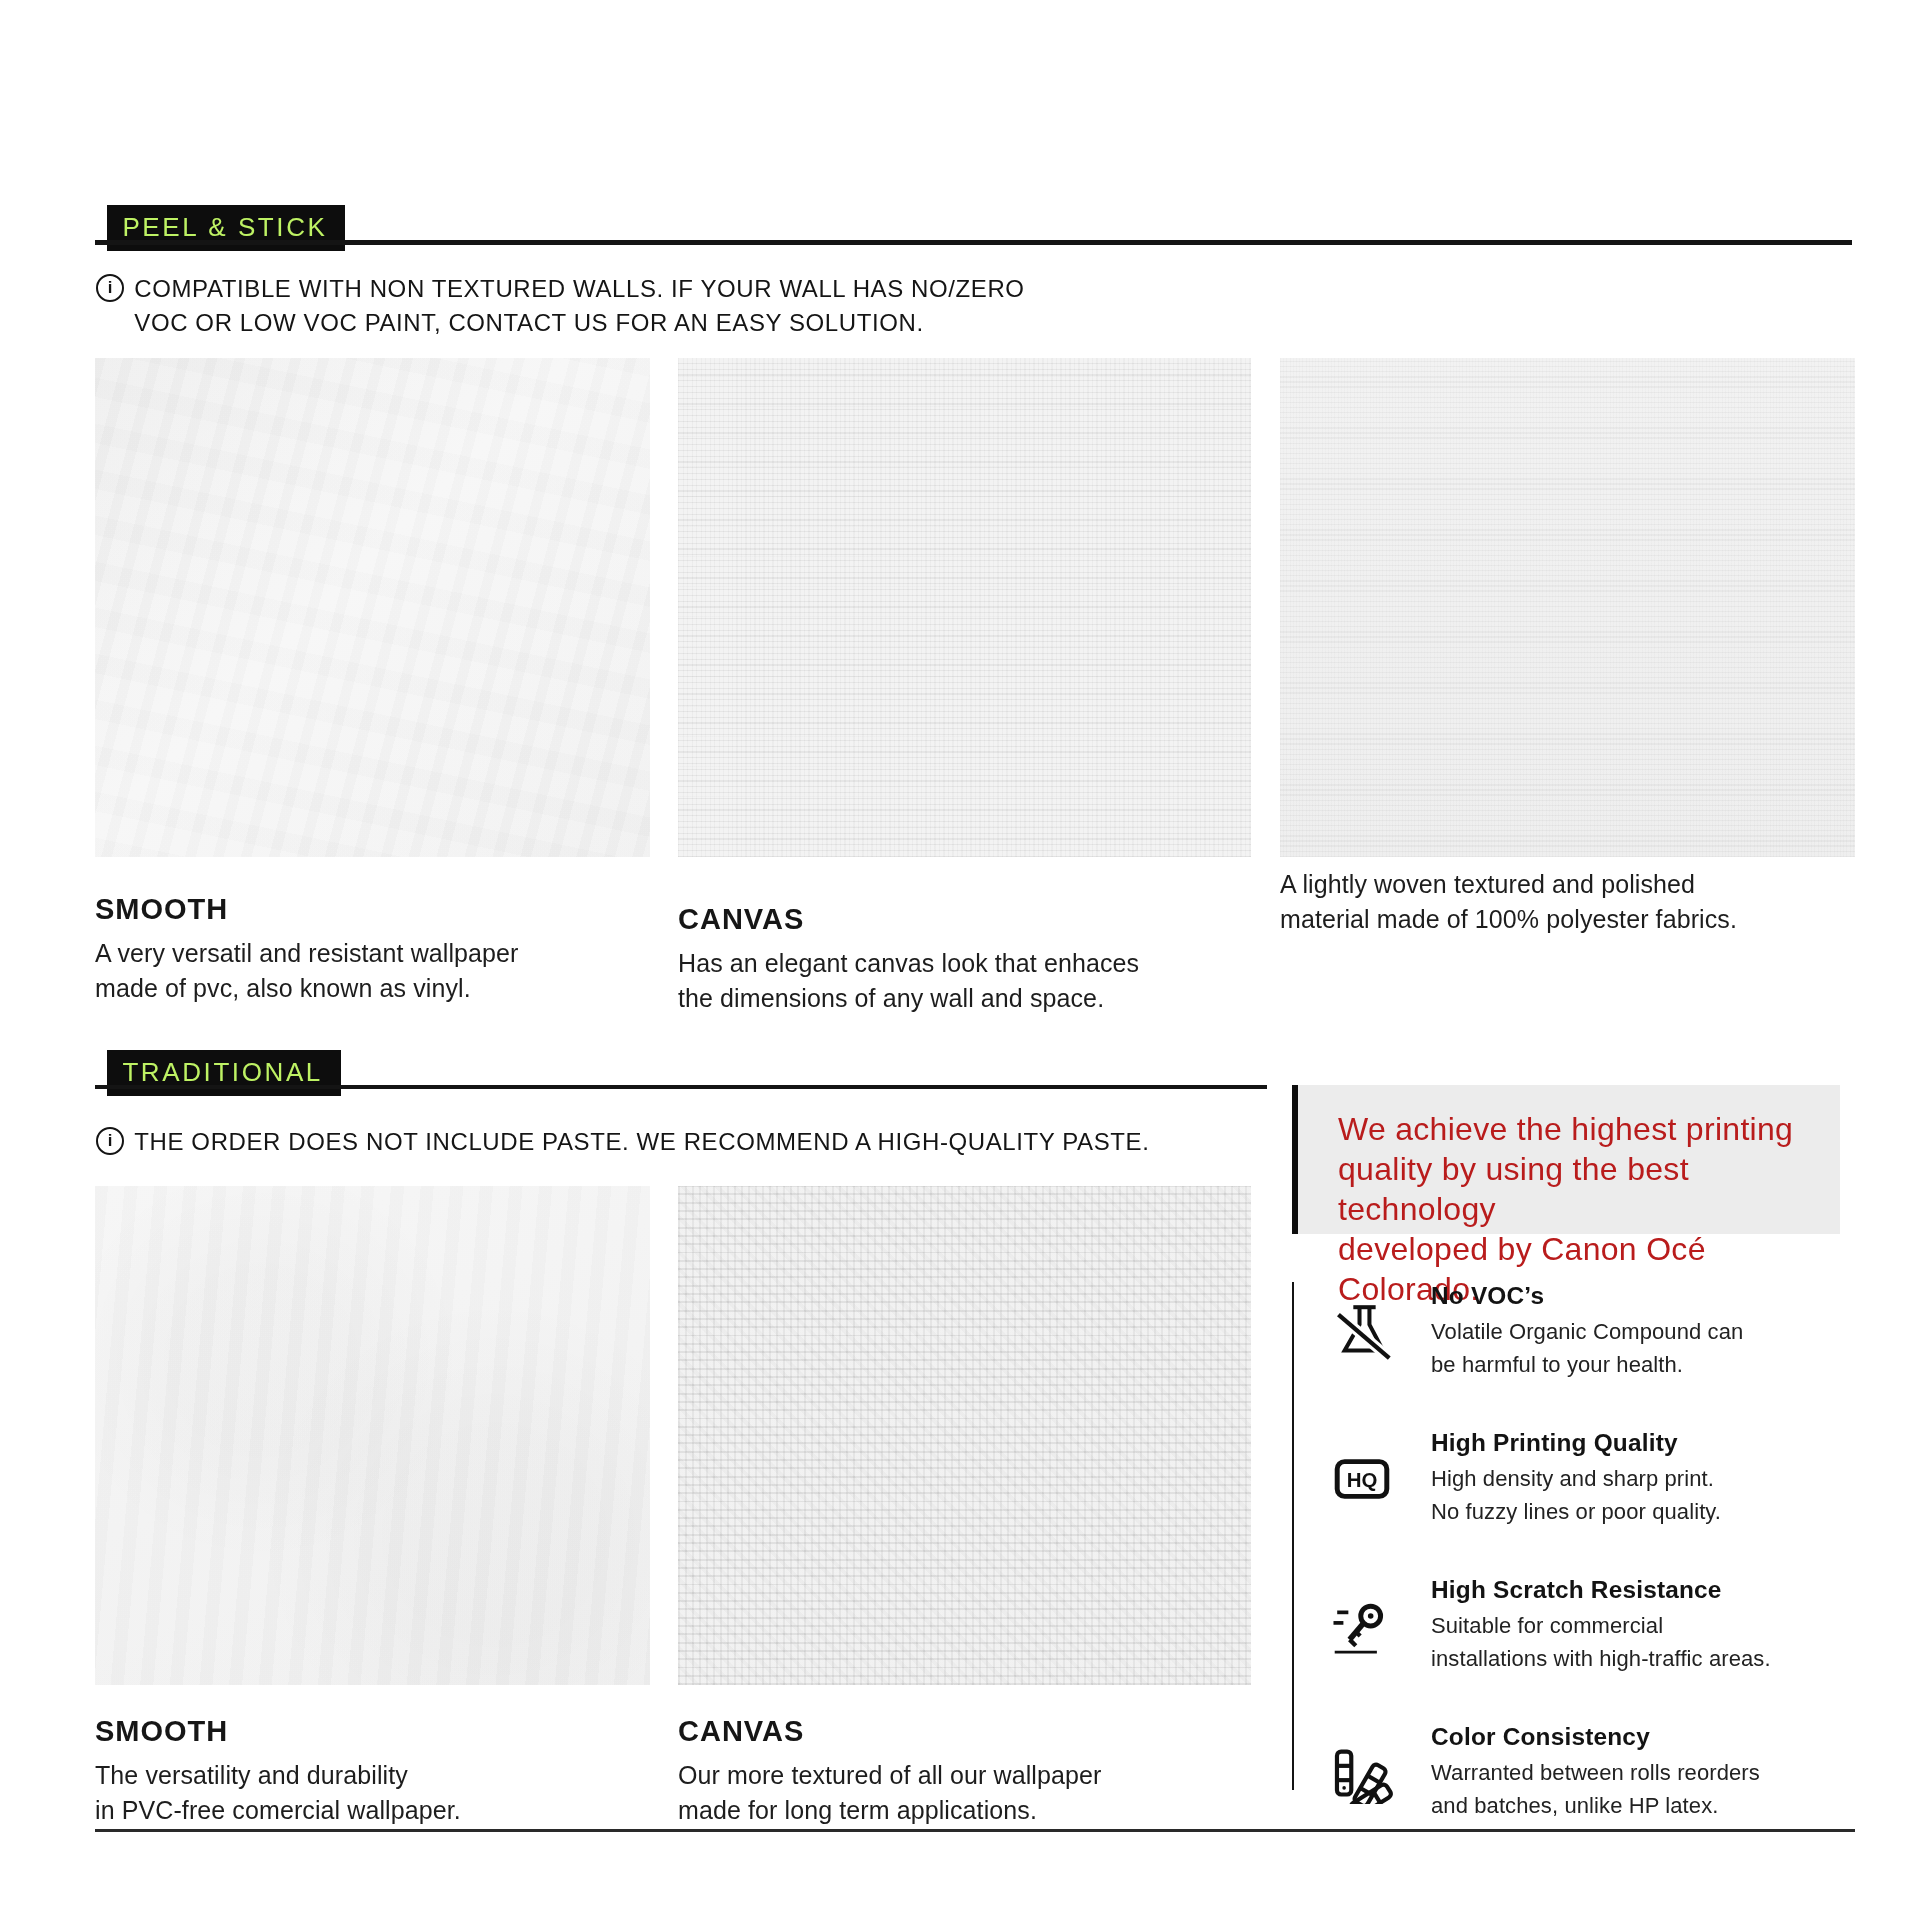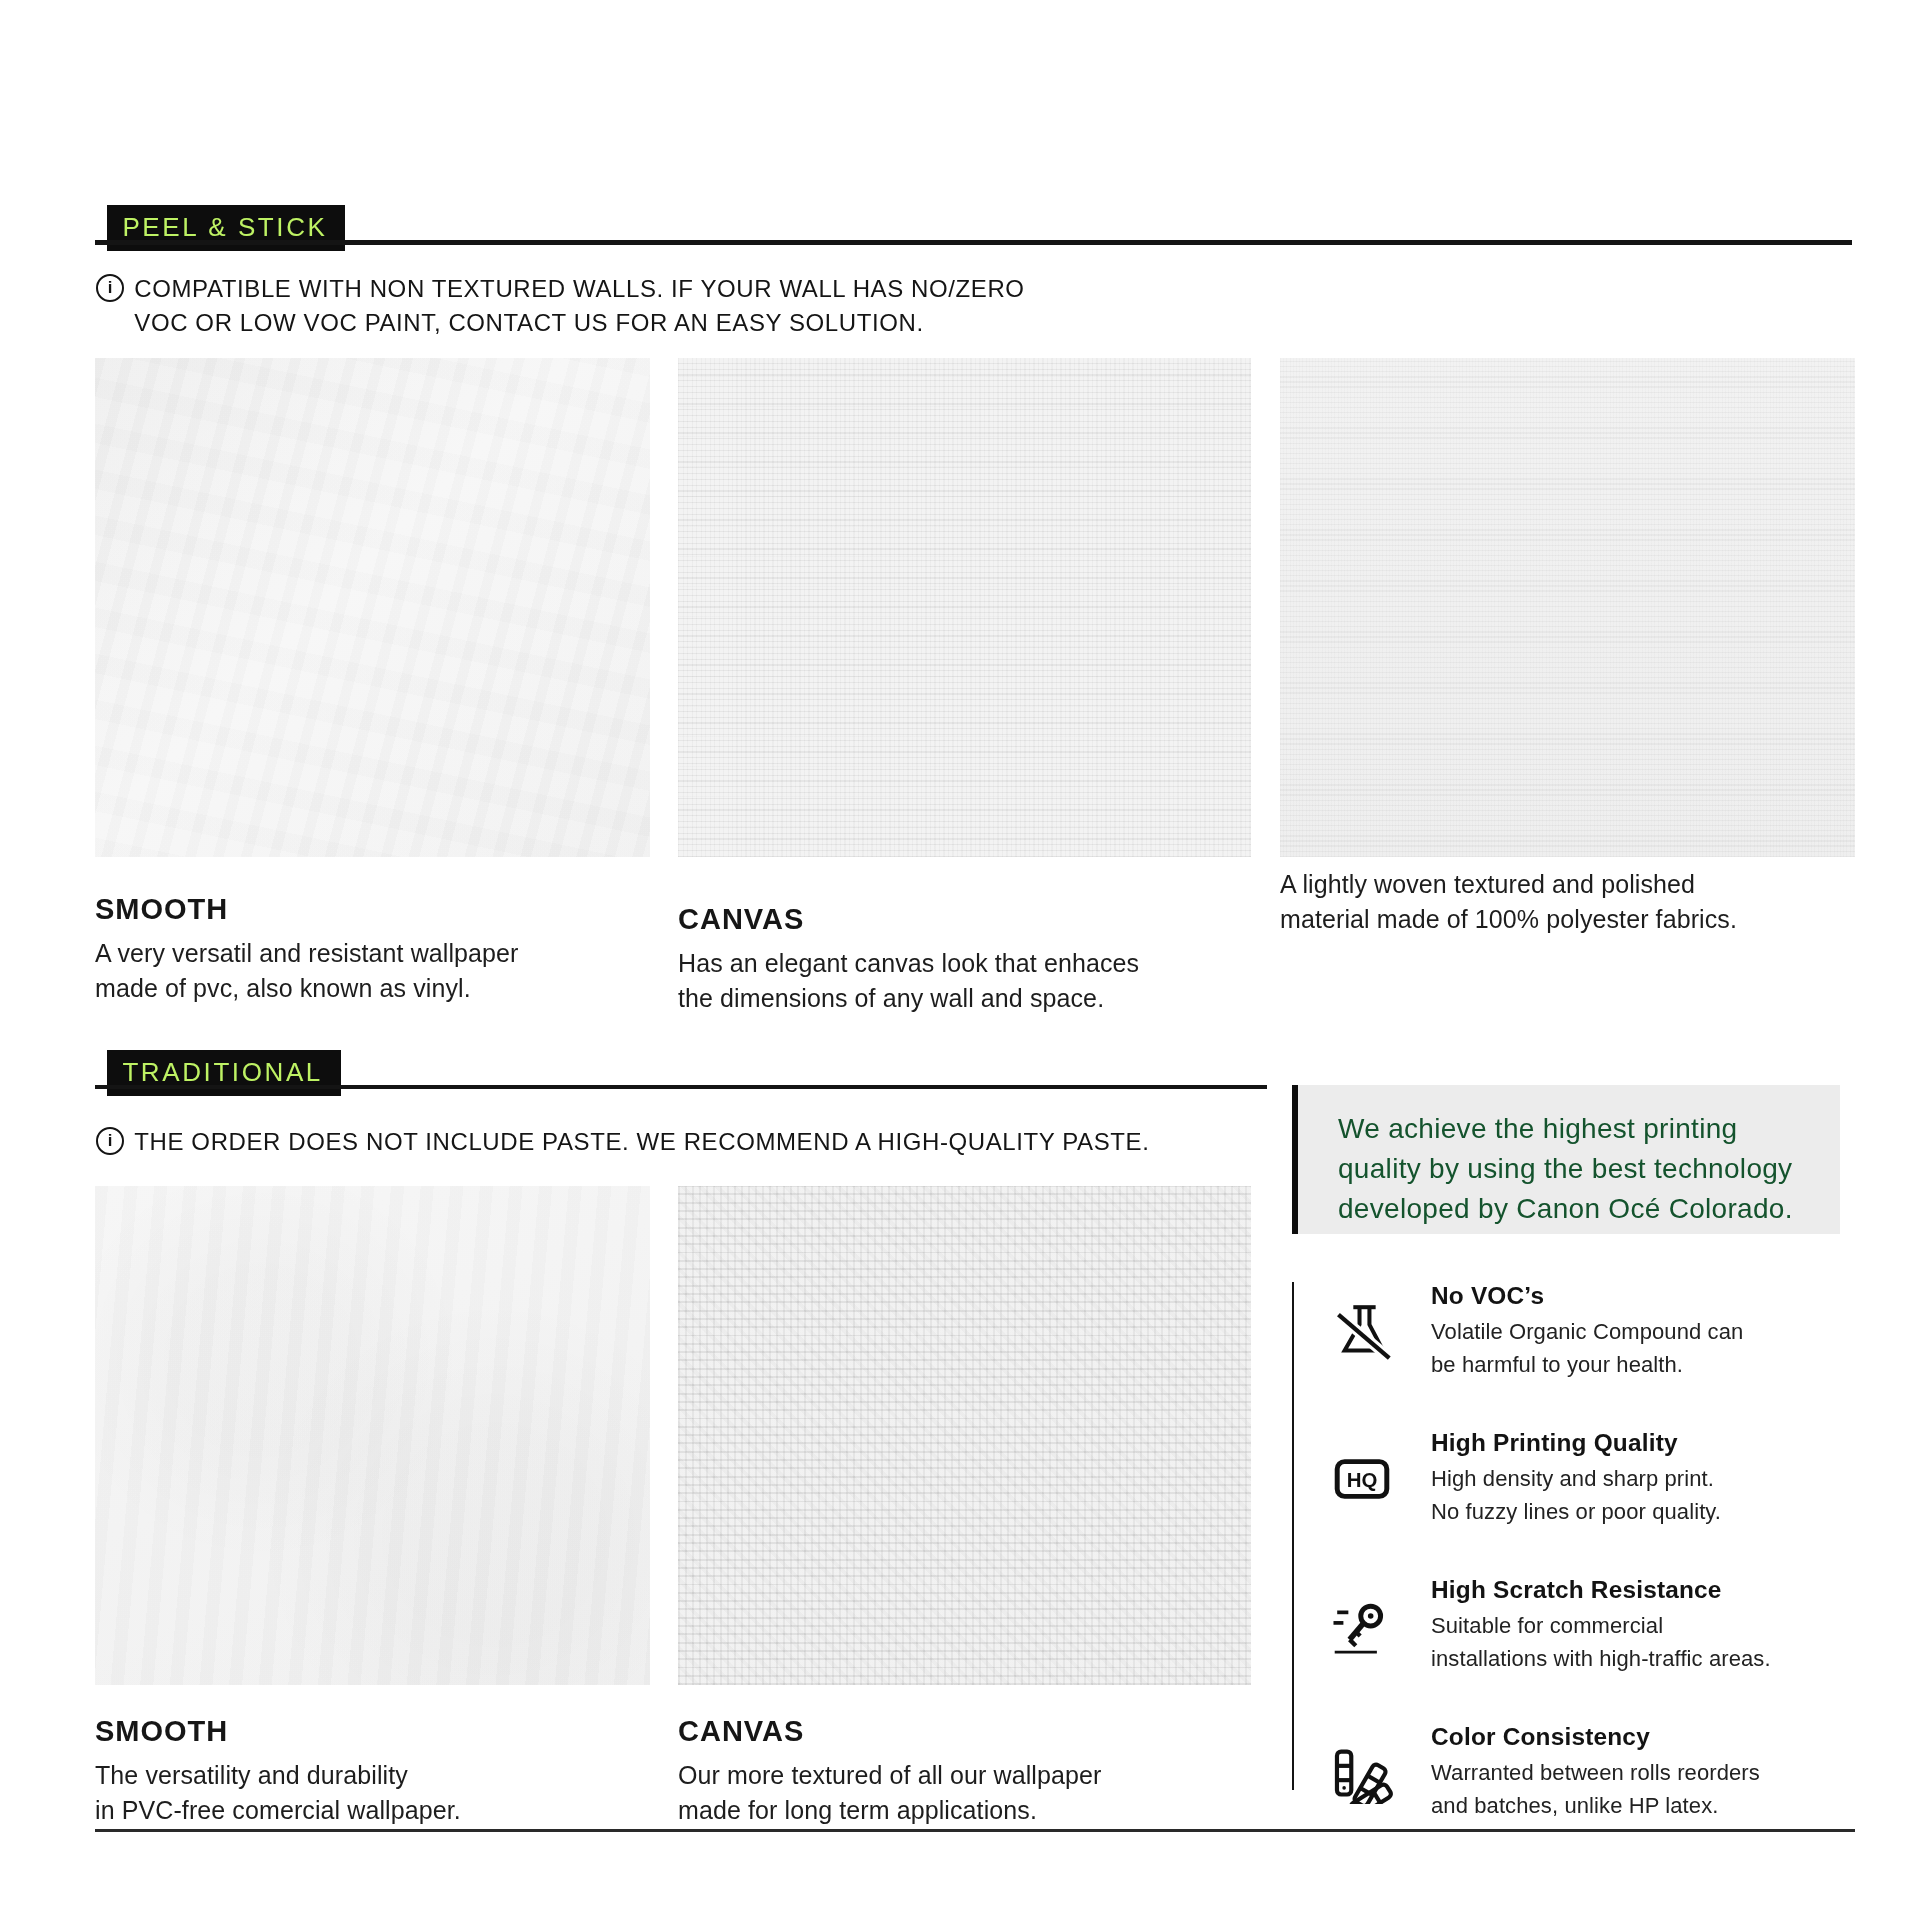--- a/index.html
+++ b/index.html
@@ -75,21 +75,21 @@
   .swatch-desc{
     margin:10.3px 0 0 0;font-size:25px;font-weight:400;line-height:35px;
     letter-spacing:0.1px;color:#1d1d1d;
   }
   
   .quality-box{
     position:absolute;left:1292px;top:1085px;width:548px;height:149px;
     background:#ececec;border-left:6.4px solid #0d0d0d;box-sizing:border-box;
     padding:24.4px 18px 0 40px;
   }
-  .quality-box p{margin:0;font-size:28px;line-height:40px;letter-spacing:0.3px;color:#14532d;}
+  .quality-box p{margin:0;font-size:32px;line-height:40px;letter-spacing:0.3px;color:#b91c1c;}
   
   .v-rule{position:absolute;background:#141414;width:1.9px;}
   .features{position:absolute;left:1292px;top:1282px;width:565px;padding-left:36px;box-sizing:border-box;}
   .feature{display:flex;align-items:center;gap:36px;margin-bottom:48px;}
   .feature-icon{flex:0 0 67px;display:flex;justify-content:center;padding-top:1.3px;}
   .feature-icon svg{width:62px;height:62px;display:block;}
   .feature-title{margin:0;font-size:24.4px;font-weight:700;letter-spacing:0.2px;color:#131313;}
   .feature-desc{margin:5.1px 0 0 0;font-size:22px;font-weight:400;line-height:33px;letter-spacing:0.1px;color:#222;}
 </style>
 </head>

